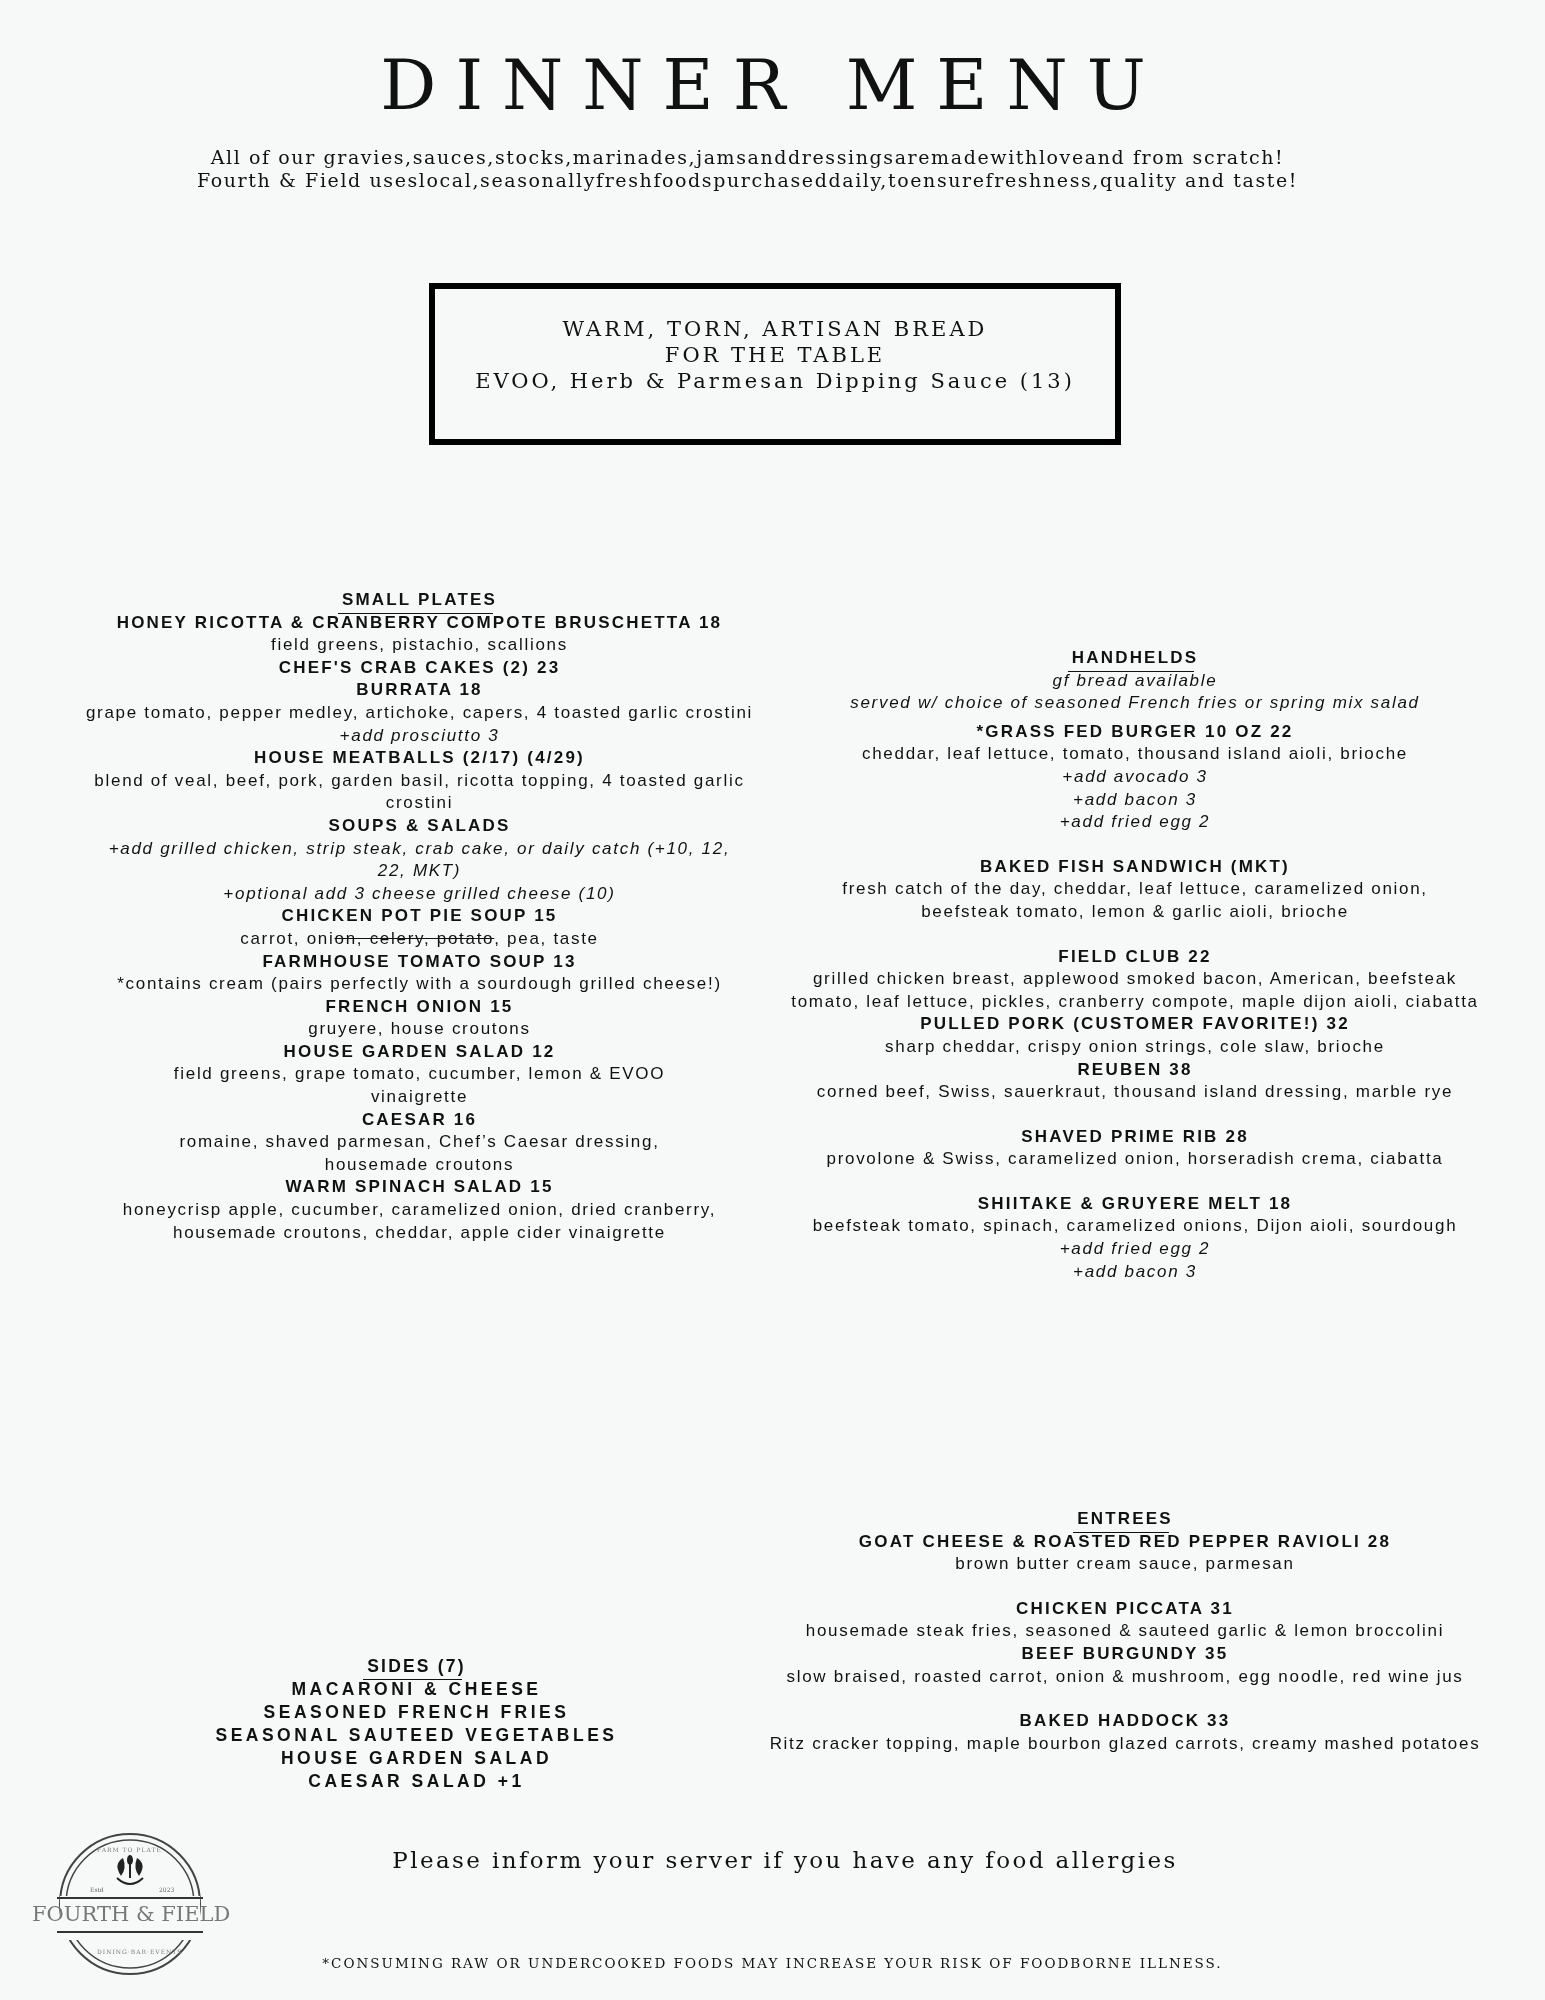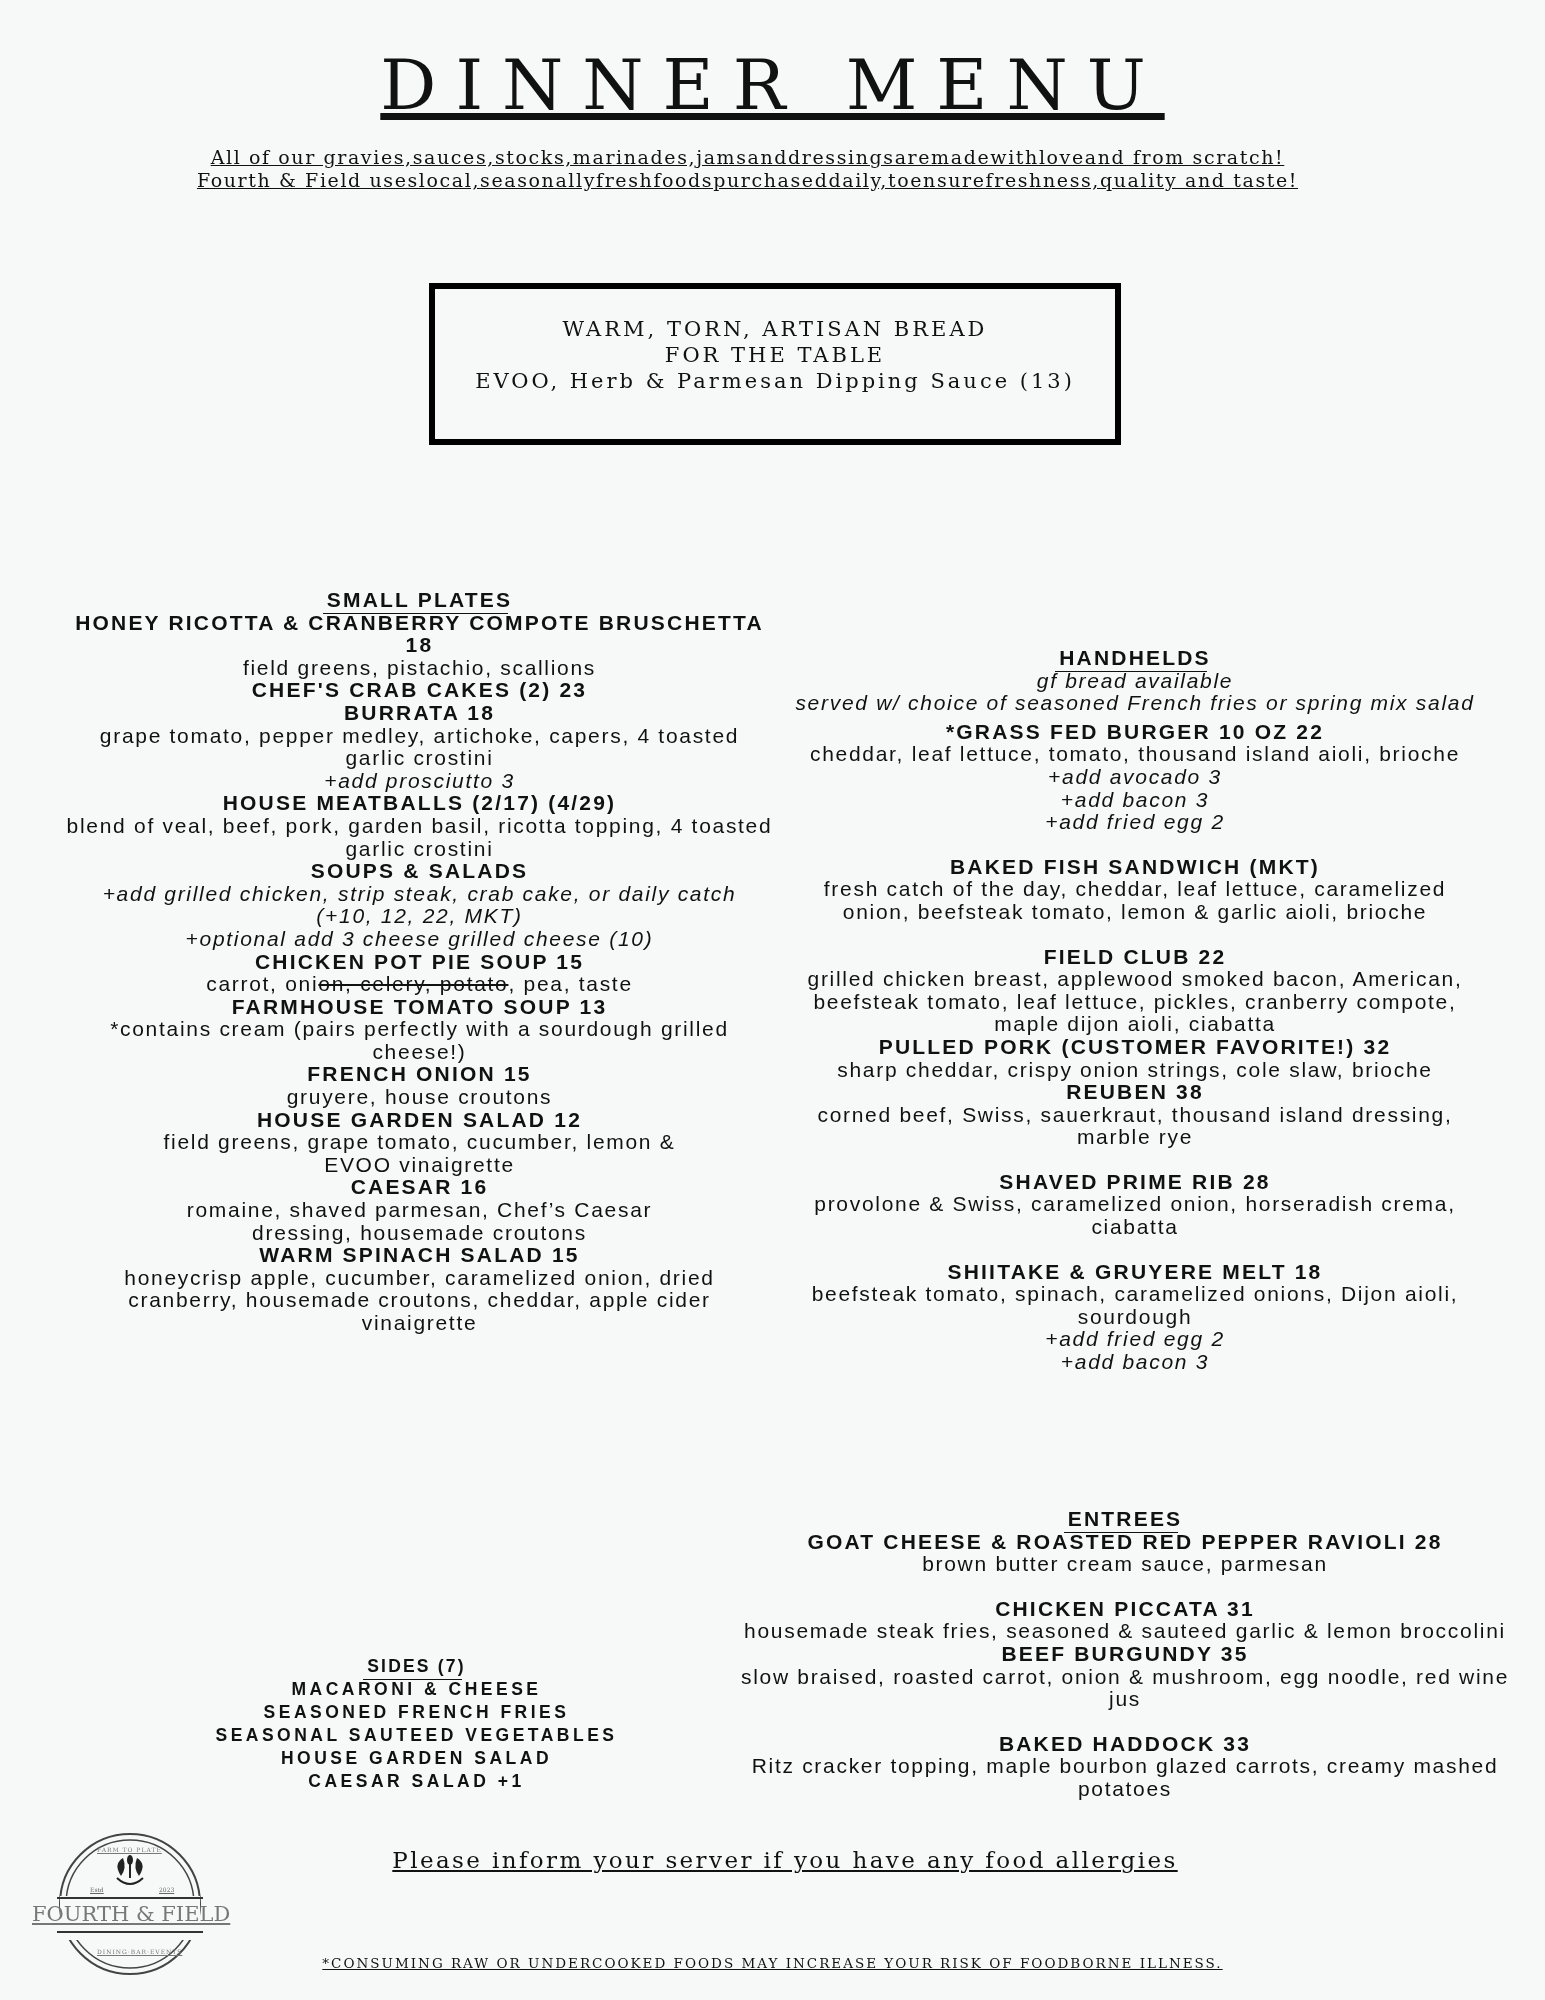--- a/index.html
+++ b/index.html
@@ -2,21 +2,21 @@
 <html><head>
 <meta charset="utf-8">
 <style>
   html, body { margin:0; padding:0; }
   body {
     width:1545px; height:2000px; position:relative; overflow:hidden;
     background:#f7f9f8; color:#111;
     font-family:"Liberation Sans", "DejaVu Sans", sans-serif;
   }
   .serif { font-family:"DejaVu Serif", "Liberation Serif", serif; }
-  .abs { position:absolute;text-decoration:underline; }
+  .abs { position:absolute; }
   .center { text-align:center; }
 
   #title {
     left:0; width:1545px; top:40px;
     font-size:70px; letter-spacing:19px; font-weight:normal;
     font-family:"DejaVu Serif", serif; line-height:90px;
   }
   #intro {
     left:0; width:1545px; top:146px;
     font-size:19px; letter-spacing:1.6px; line-height:23px;
@@ -30,21 +30,21 @@
     border:6px solid #000; box-sizing:content-box;
   }
   #bread-box .lines {
     position:absolute; left:0; right:0; top:27px;
     font-family:"DejaVu Serif", serif; font-size:21px;
     letter-spacing:3px; line-height:26px; text-align:center;
   }
 
   .section {
     position:absolute; text-align:center;
-    font-size:21px; letter-spacing:1.7px; line-height:22.6px;
+    font-size:17px; letter-spacing:1.7px; line-height:22.6px;
   }
   .sec-title {
     font-weight:bold; display:inline-block; position:relative;
     letter-spacing:2.2px;
   }
   .sec-title::after {
     content:""; position:absolute; left:-4px; right:4px; bottom:-2px;
     border-bottom:1.5px solid #111;
   }
   .item-name { font-weight:bold; letter-spacing:2.2px; }

